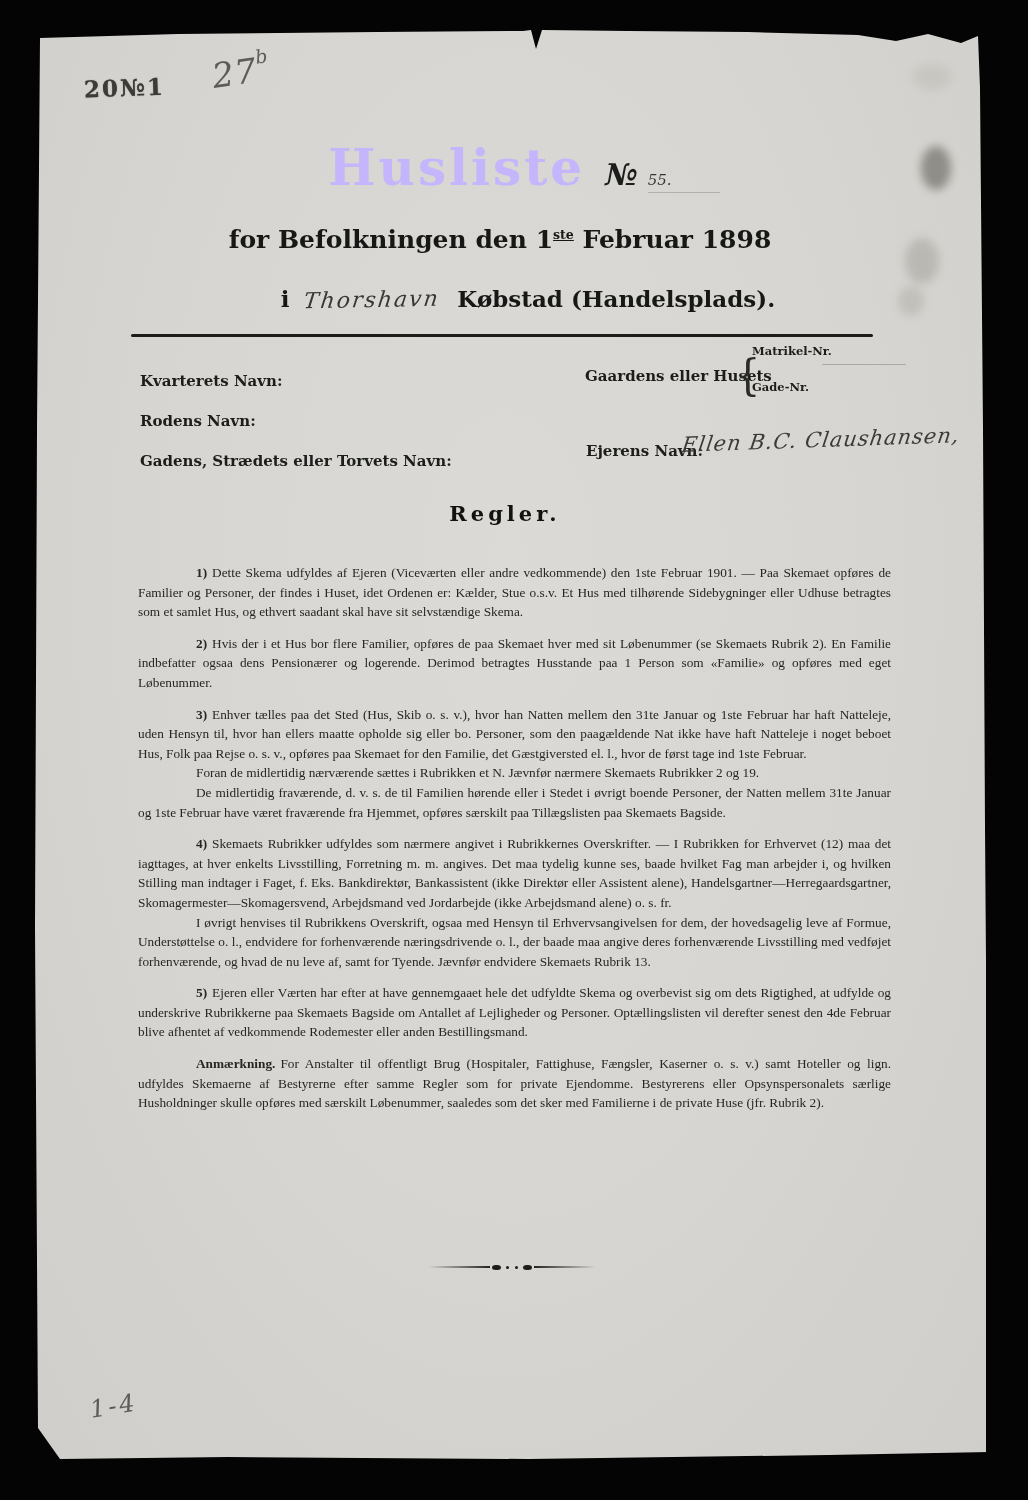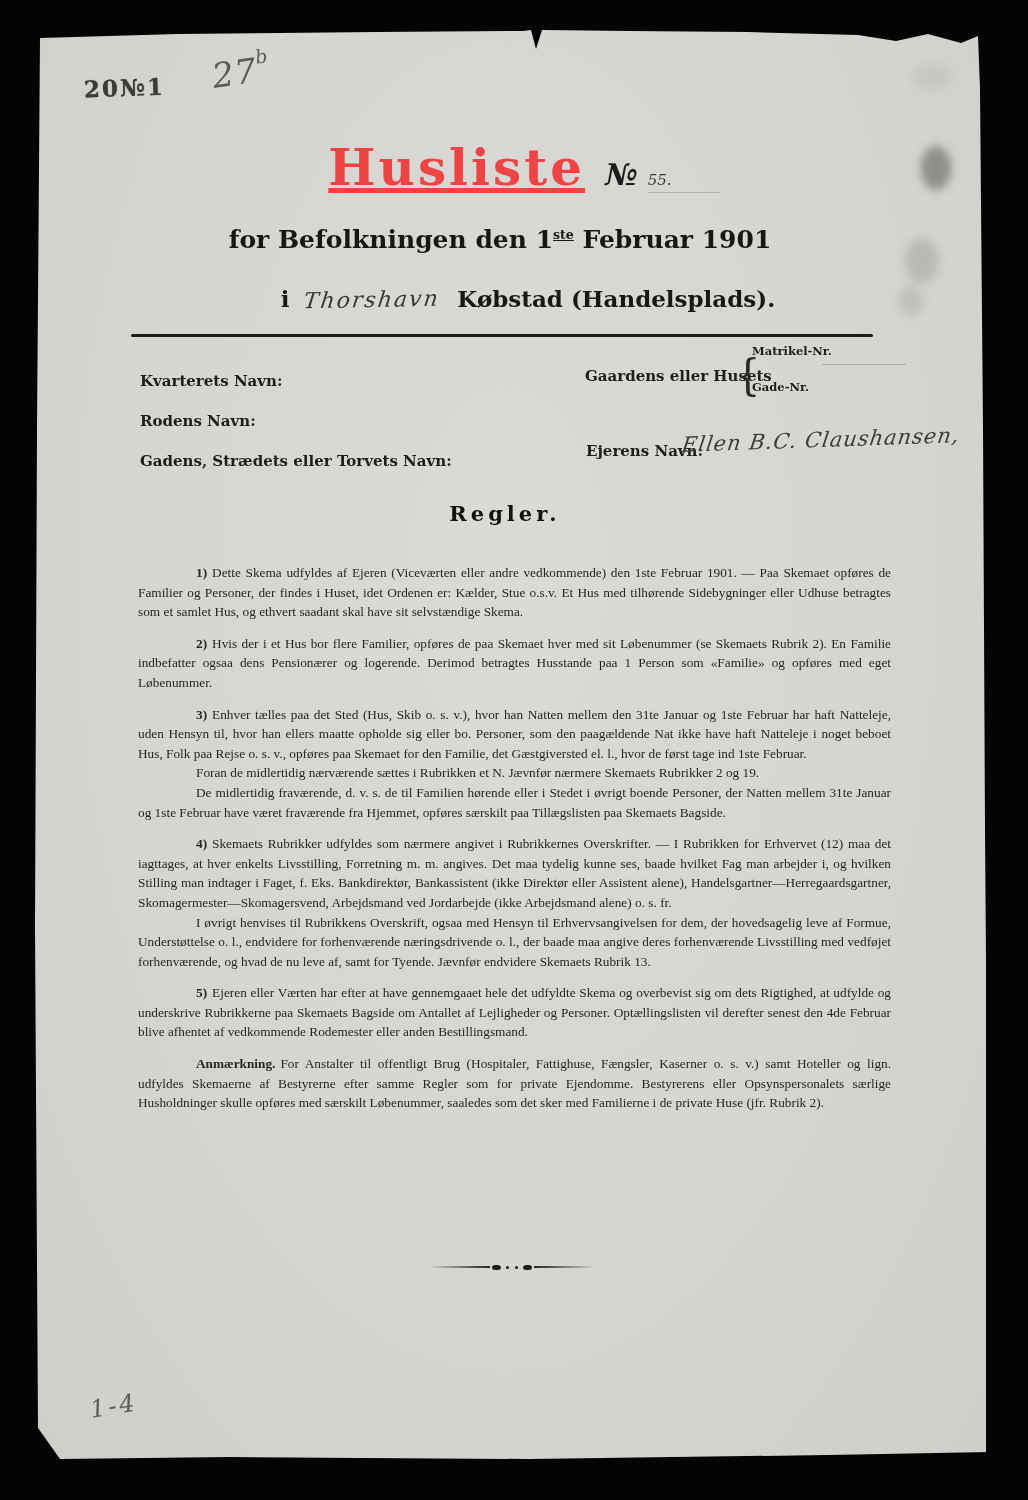--- a/index.html
+++ b/index.html
@@ -49,21 +49,21 @@
     font-size: 24px; transform: rotate(-9deg); letter-spacing: 3px;
   }
 
   
   .title-row {
     position:absolute; left: 0; top: 138px; width: 1000px;
     text-align:center; white-space:nowrap;
   }
   .title-main {
     font-family:"DejaVu Serif", serif; font-weight:bold;
-    font-size: 50px; letter-spacing: 3px; color:#ef4444;text-decoration:underline;
+    font-size: 50px; letter-spacing: 3px; color:#c4b5fd;
   }
   .title-no {
     font-family:"DejaVu Serif", serif; font-style:italic; font-weight:bold;
     font-size: 30px; color:#1c1c1a; margin-left: 16px;
   }
   .title-no-value {
     font-family:"DejaVu Serif", serif; font-style:italic;
     font-size: 15px; color:#4e4d49; margin-left: 6px;
   }
   .title-no-line {
@@ -169,21 +169,21 @@
   <div class="stamp-tl">20№1</div>
   <div class="pencil pencil-tl"><span>27</span><sup>b</sup></div>
 
   <div class="title-row">
     <span class="title-main">Husliste</span>
     <span class="title-no">№</span>
     <span class="title-no-value hand">55.</span>
   </div>
   <div class="title-no-line"></div>
 
-  <div class="subtitle"><span>for Befolkningen den 1</span><sup>ste</sup><span> Februar 1901</span></div>
+  <div class="subtitle"><span>for Befolkningen den 1</span><sup>ste</sup><span> Februar 1898</span></div>
 
   <div class="place-row">
     <span class="place-prefix">i</span>
     <span class="hand place-hand">Thorshavn</span>
     <span class="place-suffix">Købstad (Handelsplads).</span>
   </div>
 
   <div class="head-rule"></div>
 
   <div class="flabel f-kvarter">Kvarterets Navn:</div>

